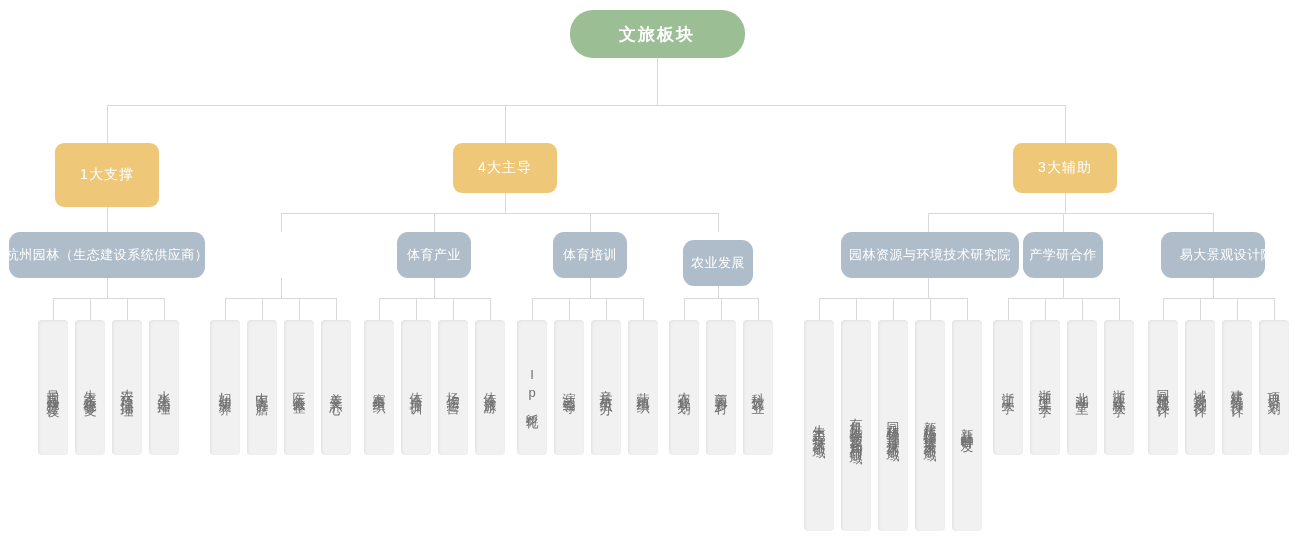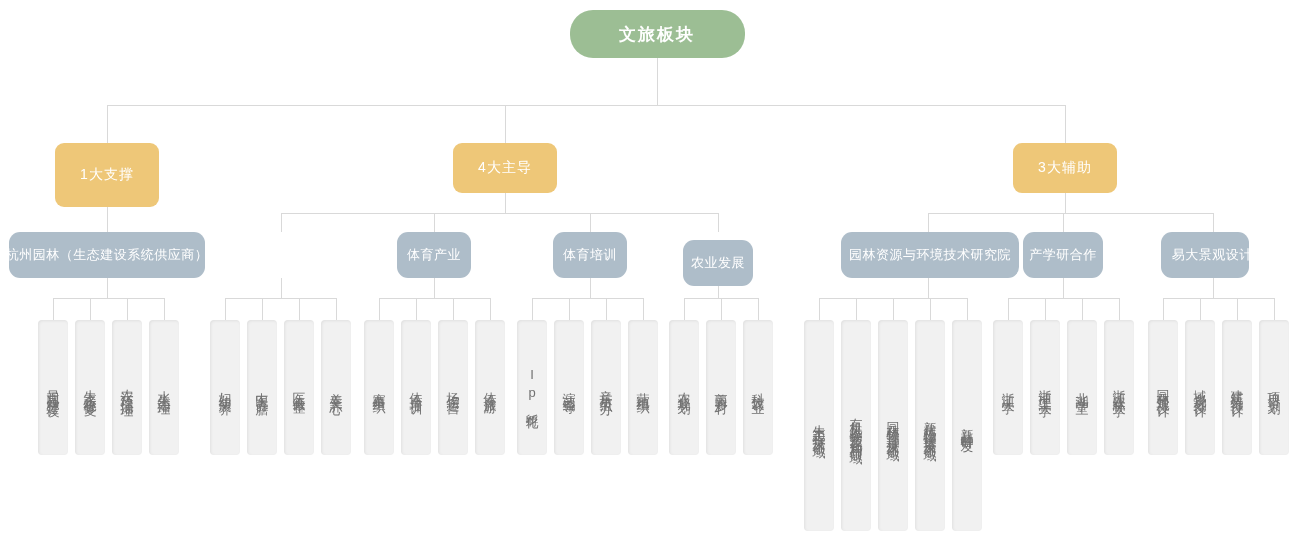--- a/index.html
+++ b/index.html
@@ -121,18 +121,18 @@
     <div class="node leaf-node" style="left: 804px; top: 320px; width: 30px; height: 211px;">生态工程技术领域</div>
     <div class="node leaf-node" style="left: 841px; top: 320px; width: 30px; height: 211px;">有机废弃物资源化利用领域</div>
     <div class="node leaf-node" style="left: 878px; top: 320px; width: 30px; height: 211px;">园林植物育种技术领域</div>
     <div class="node leaf-node" style="left: 915px; top: 320px; width: 30px; height: 211px;">新优植物快繁技术领域</div>
     <div class="node leaf-node" style="left: 952px; top: 320px; width: 30px; height: 211px;">新品种研发</div>
     <div class="node group-node" style="left: 1023px; top: 232px; width: 80px; height: 46px;">产学研合作</div>
     <div class="node leaf-node" style="left: 993px; top: 320px; width: 30px; height: 135px;">浙江大学</div>
     <div class="node leaf-node" style="left: 1030px; top: 320px; width: 30px; height: 135px;">浙江理工大学</div>
     <div class="node leaf-node" style="left: 1067px; top: 320px; width: 30px; height: 135px;">北湖学堂</div>
     <div class="node leaf-node" style="left: 1104px; top: 320px; width: 30px; height: 135px;">浙江农林大学</div>
-    <div class="node group-node" style="left: 1161px; top: 232px; width: 88px; height: 46px; padding-left: 28px;">易大景观设计院</div>
+    <div class="node group-node" style="left: 1161px; top: 232px; width: 104px; height: 46px; padding-left: 28px;">易大景观设计院</div>
     <div class="node leaf-node" style="left: 1148px; top: 320px; width: 30px; height: 135px;">园林景观设计</div>
     <div class="node leaf-node" style="left: 1185px; top: 320px; width: 30px; height: 135px;">域乡规划设计</div>
     <div class="node leaf-node" style="left: 1222px; top: 320px; width: 30px; height: 135px;">建筑装饰设计</div>
     <div class="node leaf-node" style="left: 1259px; top: 320px; width: 30px; height: 135px;">项目策划</div>
   </div>
 
 </body></html>

